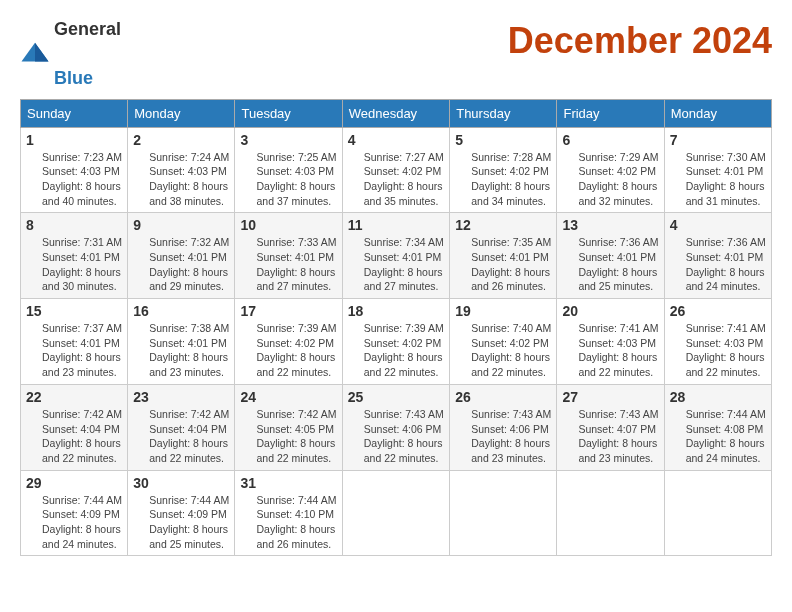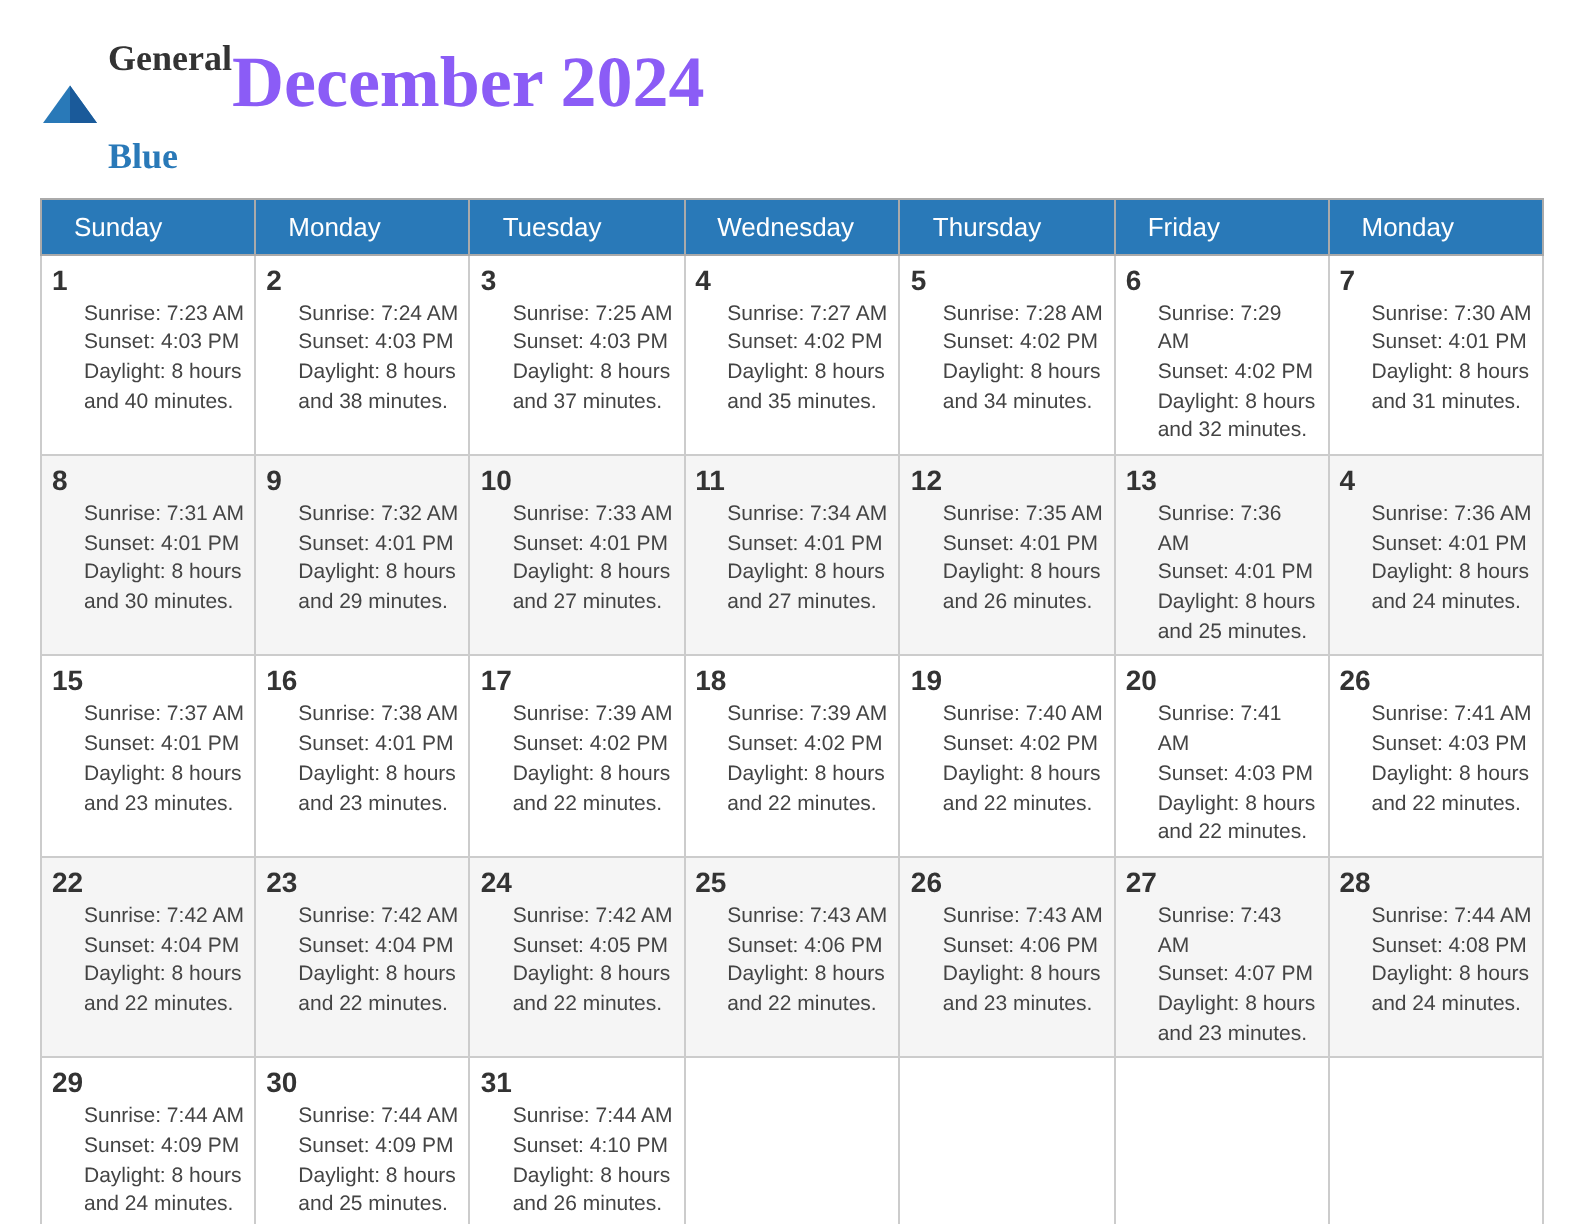--- a/index.html
+++ b/index.html
@@ -5,24 +5,23 @@
     * { box-sizing: border-box; margin: 0; padding: 0; }
     body {
       font-family: Arial, sans-serif;
       background: #fff;
       width: 792px;
       min-height: 612px;
       padding: 20px;
     }
     .header {
       display: flex;
-      justify-content: flex-start;
+      justify-content: space-between;
       align-items: flex-start;
       margin-bottom: 10px;
-      font-family: Liberation Serif, serif;
     }
     .logo {
       display: flex;
       align-items: center;
     }
     .logo-text {
       display: flex;
       flex-direction: column;
       line-height: 1.1;
     }
@@ -41,36 +40,36 @@
       width: 30px;
       height: 30px;
       margin-right: 4px;
     }
     .title-block {
       text-align: right;
     }
     .month-title {
       font-size: 36px;
       font-weight: bold;
-      color: #8b5cf6;
+      color: #c2410c;
     }
     .location-title {
       font-size: 15px;
       color: #555;
     }
     .calendar {
       width: 100%;
       border-collapse: collapse;
       font-size: 11px;
     }
     .calendar th {
       background-color: #2979b8;
       color: white;
       text-align: left;
-      padding: 6px 16px;
+      padding: 6px 6px;
       font-size: 13px;
       font-weight: normal;
       border: 1px solid #aaa;
     }
     .calendar td {
       vertical-align: top;
       border: 1px solid #ccc;
       padding: 4px 5px;
       width: 108px;
       min-height: 80px;

